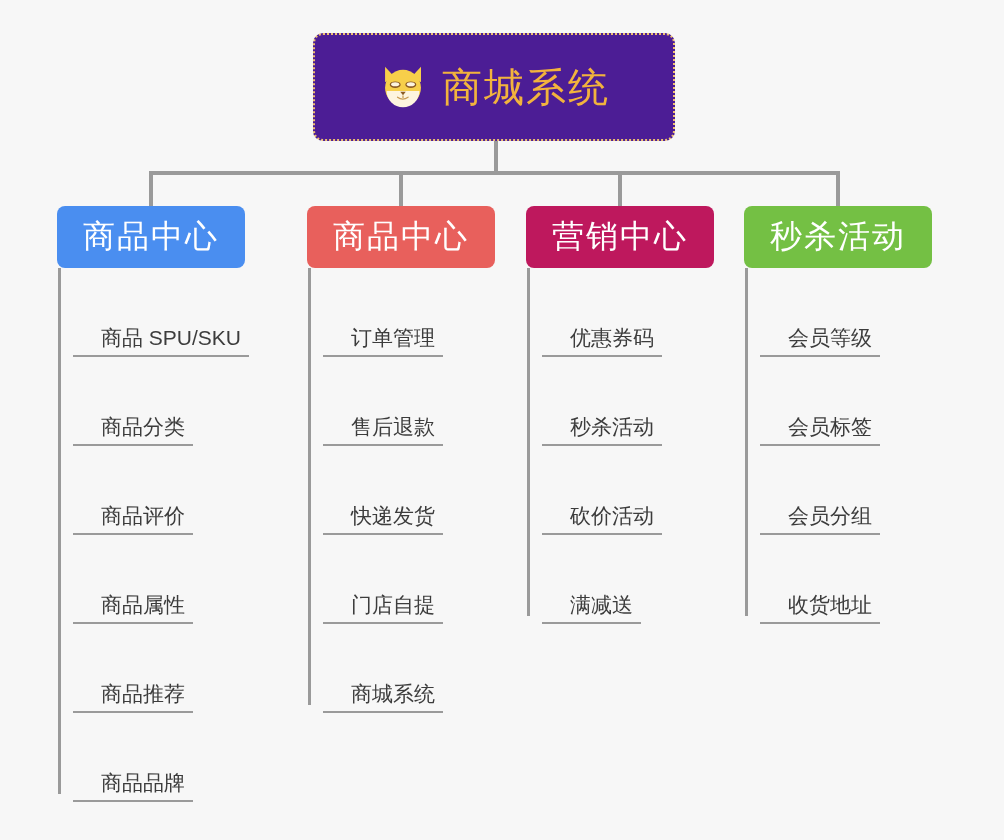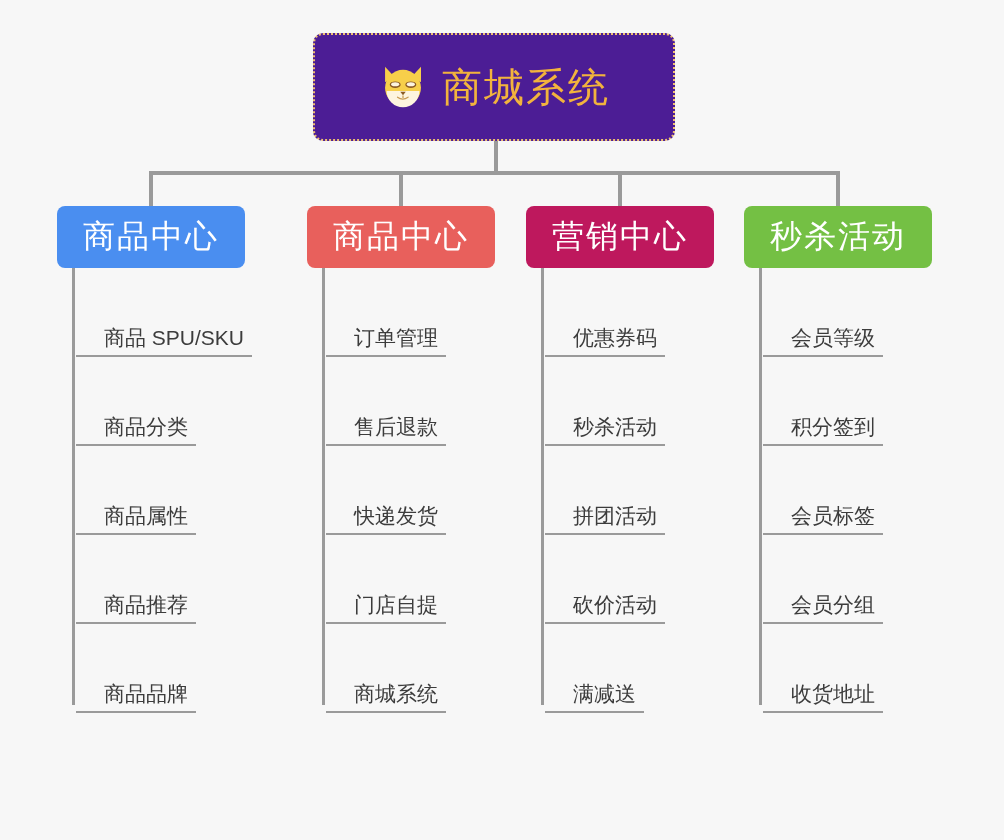--- a/index.html
+++ b/index.html
@@ -85,22 +85,22 @@
     border-radius: 8px;
     display: flex;
     align-items: center;
     justify-content: center;
     color: #ffffff;
     font-size: 32px;
     letter-spacing: 2px;
   }
   .trunk-wrap {
     position: relative;
-    margin-left: 15px;
-    padding-left: 1px;
+    margin-left: 1px;
+    padding-left: 12px;
   }
   .trunk {
     position: absolute;
     left: 0;
     top: 0;
     bottom: 8px;
     width: 3px;
     background: #9a9a9a;
   }
   .leaf {
@@ -171,20 +171,26 @@
           </div>
         </div>
       <div class="leaf">
           <div class="leaf-inner">
             <span class="leaf-label">商品分类</span>
             <span class="leaf-underline"></span>
           </div>
         </div>
       <div class="leaf">
           <div class="leaf-inner">
+            <span class="leaf-label">商品评价</span>
+            <span class="leaf-underline"></span>
+          </div>
+        </div>
+      <div class="leaf">
+          <div class="leaf-inner">
             <span class="leaf-label">商品属性</span>
             <span class="leaf-underline"></span>
           </div>
         </div>
       <div class="leaf">
           <div class="leaf-inner">
             <span class="leaf-label">商品推荐</span>
             <span class="leaf-underline"></span>
           </div>
         </div>
@@ -249,26 +255,20 @@
           </div>
         </div>
       <div class="leaf">
           <div class="leaf-inner">
             <span class="leaf-label">秒杀活动</span>
             <span class="leaf-underline"></span>
           </div>
         </div>
       <div class="leaf">
           <div class="leaf-inner">
-            <span class="leaf-label">拼团活动</span>
-            <span class="leaf-underline"></span>
-          </div>
-        </div>
-      <div class="leaf">
-          <div class="leaf-inner">
             <span class="leaf-label">砍价活动</span>
             <span class="leaf-underline"></span>
           </div>
         </div>
       <div class="leaf">
           <div class="leaf-inner">
             <span class="leaf-label">满减送</span>
             <span class="leaf-underline"></span>
           </div>
         </div>
@@ -282,26 +282,20 @@
     <div class="trunk-wrap">
       <div class="trunk"></div>
       <div class="leaf">
           <div class="leaf-inner">
             <span class="leaf-label">会员等级</span>
             <span class="leaf-underline"></span>
           </div>
         </div>
       <div class="leaf">
           <div class="leaf-inner">
-            <span class="leaf-label">积分签到</span>
-            <span class="leaf-underline"></span>
-          </div>
-        </div>
-      <div class="leaf">
-          <div class="leaf-inner">
             <span class="leaf-label">会员标签</span>
             <span class="leaf-underline"></span>
           </div>
         </div>
       <div class="leaf">
           <div class="leaf-inner">
             <span class="leaf-label">会员分组</span>
             <span class="leaf-underline"></span>
           </div>
         </div>

